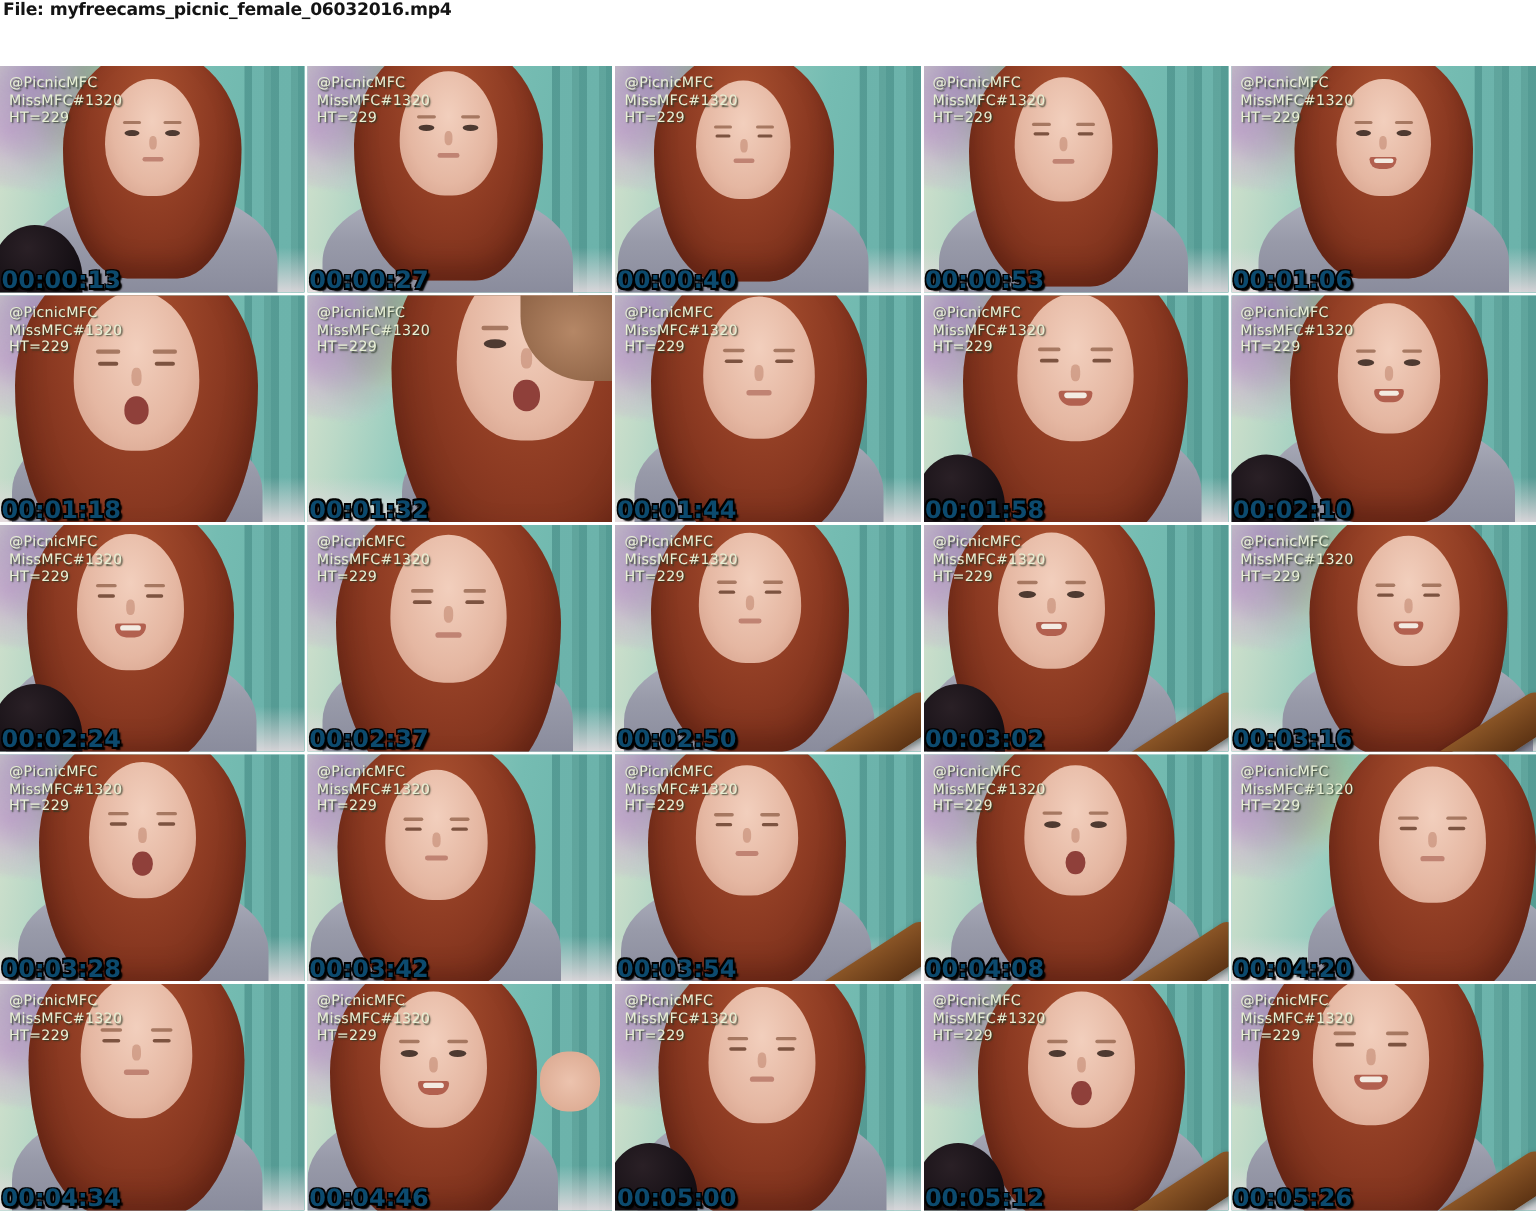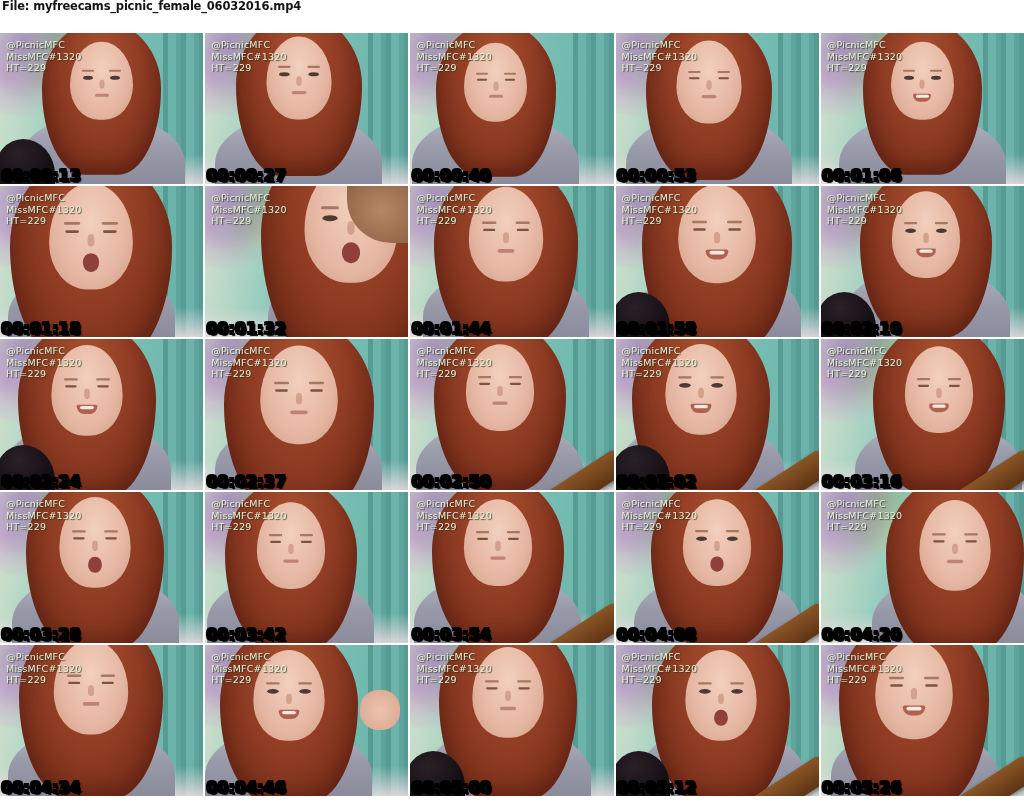--- a/index.html
+++ b/index.html
@@ -3,21 +3,21 @@
 <meta charset="utf-8">
 <style>
   html, body { margin: 0; padding: 0; }
   body {
     width: 1024px; height: 811px; overflow: hidden;
     background: #ffffff;
     font-family: "Liberation Sans", sans-serif;
   }
 
   
-  .header { height: 33px; box-sizing: border-box; padding: 1px 0 0 2px; background: #fff; }
+  .header { height: 44px; box-sizing: border-box; padding: 1px 0 0 2px; background: #fff; }
   .hline {
     font-family: "DejaVu Sans", sans-serif;
     font-weight: bold; font-size: 11.5px; line-height: 11.7px;
     color: #141414; white-space: nowrap; letter-spacing: -0.2px;
   }
   .hline .lab { margin-right: 4px; }
 
   
   .grid {
     width: 1024px; height: 763px;
@@ -127,21 +127,21 @@
   
   .wm {
     position: absolute; left: 6px; top: 6px;
     font-family: "DejaVu Sans", sans-serif; font-weight: normal;
     font-size: 9.5px; line-height: 11.5px; letter-spacing: 0.2px;
     color: #e7efd4; text-shadow: 1px 1px 1px rgba(40,55,35,0.85);
   }
   .ts {
     position: absolute; left: 1px; bottom: -1px;
     font-family: "DejaVu Sans", sans-serif; font-weight: bold;
-    font-size: 16px; line-height: 18px; color: #000000;
+    font-size: 16px; line-height: 18px; color: #0c4a6e;
     text-shadow: -1px -1px 0 #000, 1px -1px 0 #000, -1px 1px 0 #000, 1px 1px 0 #000, 2px 2px 1px #000;
   }
 </style>
 </head>
 <body>
 
 <div class="sheet">
 
   <header class="header">
     <div class="hline">

